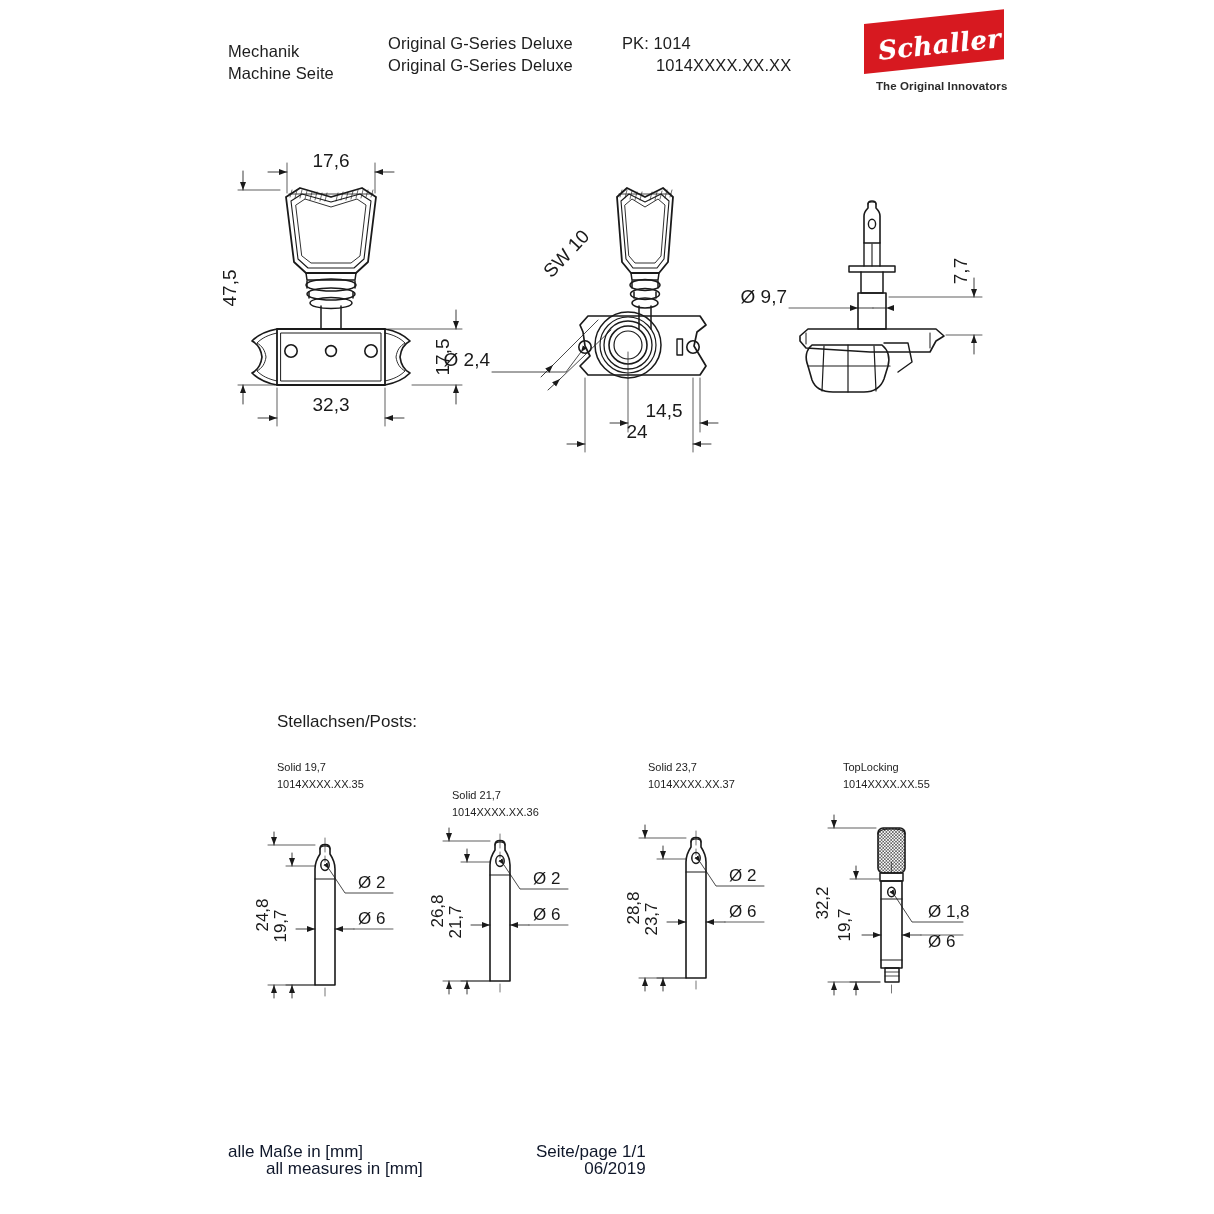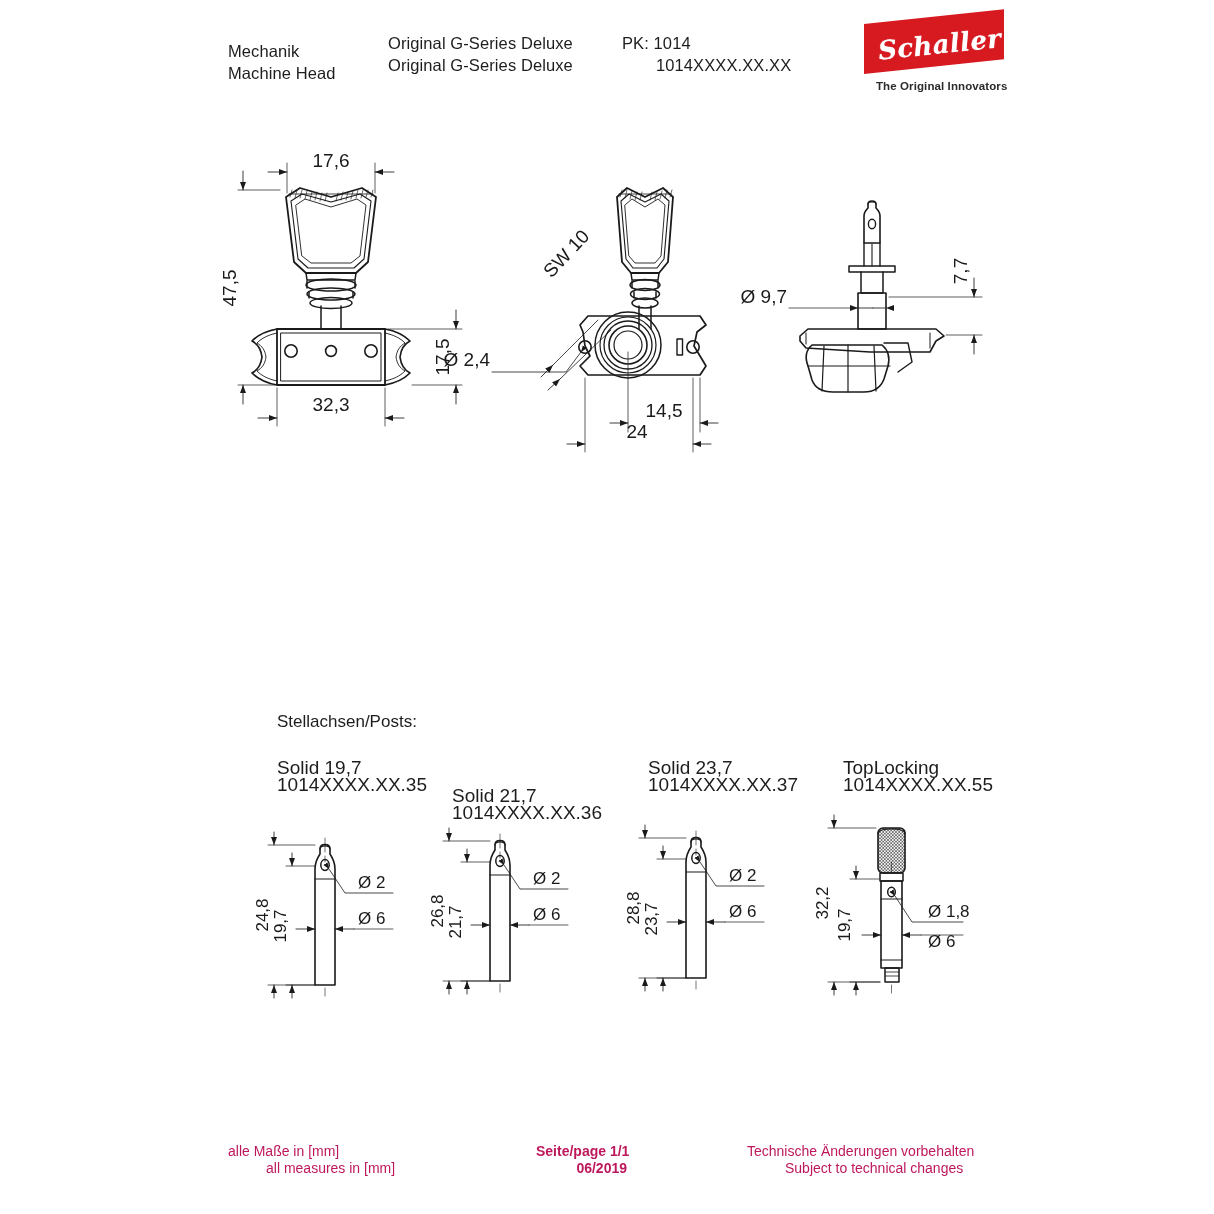--- a/index.html
+++ b/index.html
@@ -89,53 +89,53 @@
   
   #posts-title {
     position: absolute;
     left: 277px; top: 712px;
     font-size: 17px;
     white-space: nowrap;
     color: #1d1d1d;
   }
   .post-label {
     position: absolute;
-    font-size: 19px;
+    font-size: 11px;
     line-height: 17px;
     white-space: nowrap;
     color: #1d1d1d;
   }
   .post-label .l2 { display: block; }
   #post-label-0 { left: 277px; top: 759px; }
   #post-label-1 { left: 452px; top: 759px; margin-top: 28px; }
   #post-label-2 { left: 648px; top: 759px; }
   #post-label-3 { left: 843px; top: 759px; }
 
   
   .foot {
     position: absolute;
-    font-size: 14px;
+    font-size: 17px;
     line-height: 17px;
     white-space: nowrap;
-    color: #be185d;
+    color: #0f172a;
   }
   .foot .l2 { display: block; margin-left: 38px; }
   #foot-left   { left: 228px; top: 1143px; }
-  #foot-center { left: 536px; top: 1143px; text-align: center; font-weight: bold; }
+  #foot-center { left: 536px; top: 1143px; text-align: right; }
   #foot-right  { left: 747px; top: 1143px; }
 </style>
 </head>
 <body>
 
 <div id="page">
 
   <div id="header">
     <div class="hdr-col" id="hdr-c1">
       <div>Mechanik</div>
-      <div>Machine Head</div>
+      <div>Machine Seite</div>
     </div>
     <div class="hdr-col" id="hdr-c2">
       <div>Original G-Series Deluxe</div>
       <div>Original G-Series Deluxe</div>
     </div>
     <div class="hdr-col" id="hdr-c3-de">PK: 1014</div>
     <div class="hdr-col" id="hdr-c3-en">1014XXXX.XX.XX</div>
   </div>
 
   <div id="logo-wrap">
@@ -163,24 +163,20 @@
     <span class="l2">1014XXXX.XX.55</span>
   </div>
 
   <div class="foot" id="foot-left">
     <span>alle Maße in [mm]</span>
     <span class="l2">all measures in [mm]</span>
   </div>
   <div class="foot" id="foot-center">
     <span>Seite/page 1/1</span>
     <span class="l2">06/2019</span>
-  </div>
-  <div class="foot" id="foot-right">
-    <span>Technische Änderungen vorbehalten</span>
-    <span class="l2">Subject to technical changes</span>
   </div>
 
   <svg id="drawing" viewBox="0 0 1214 1214">
     <defs>
       <marker id="ar" markerWidth="9" markerHeight="9" refX="8" refY="3" orient="auto" markerUnits="userSpaceOnUse">
         <path d="M0,0 L8,3 L0,6 z" fill="#1a1a1a"></path>
       </marker>
       <marker id="arS" markerWidth="7" markerHeight="7" refX="6.5" refY="2.5" orient="auto" markerUnits="userSpaceOnUse">
         <path d="M0,0 L6.5,2.5 L0,5 z" fill="#1a1a1a"></path>
       </marker>

